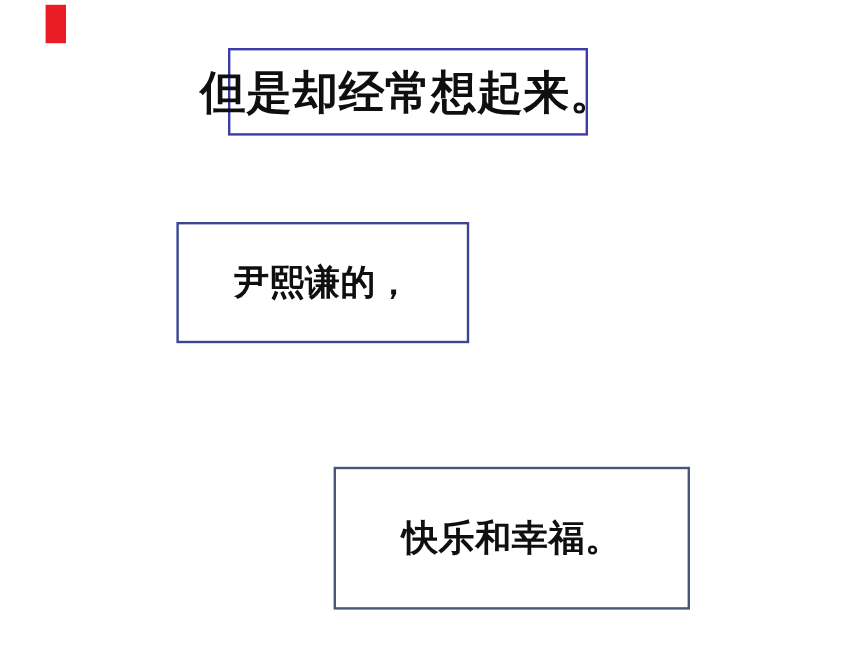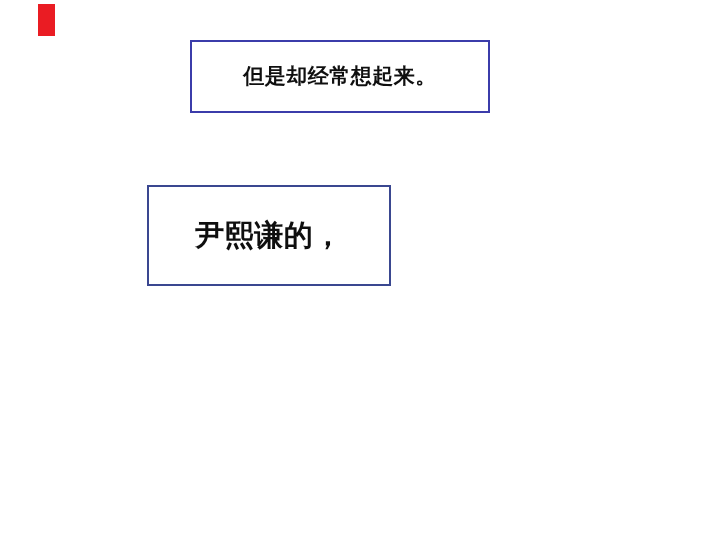--- a/index.html
+++ b/index.html
@@ -29,35 +29,38 @@
     justify-content: center;
   }
   .panel-text {
     color: #0f0f0f;
     font-weight: 700;
     white-space: nowrap;
     line-height: 1;
     letter-spacing: 0.5px;
   }
   .panel-1 { left: 190px; top: 40px;  width: 300px; height: 73px; }
-  .panel-1 .panel-text { font-size: 21px; }
+  .panel-1 .panel-text { font-size: 38px; }
   .panel-2 { left: 147px; top: 185px; width: 244px; height: 101px; }
   .panel-2 .panel-text { font-size: 29px; }
   .panel-3 { left: 278px; top: 389px; width: 297px; height: 119px; }
   .panel-3 .panel-text { font-size: 30px; }
 </style>
 </head>
 <body>
 
 <div class="page">
 
   <div class="red-marker" style="background: rgb(234, 28, 35);"></div>
 
   <div class="panel panel-1" style="border-color: rgb(59, 60, 170);">
     <span class="panel-text">但是却经常想起来。</span>
   </div>
 
   <div class="panel panel-2" style="border-color: rgb(58, 71, 144);">
     <span class="panel-text">尹熙谦的，</span>
   </div>
 
+  <div class="panel panel-3" style="border-color: rgb(74, 85, 120);">
+    <span class="panel-text">快乐和幸福。</span>
+  </div>
 
 </div>
 
 </body></html>

